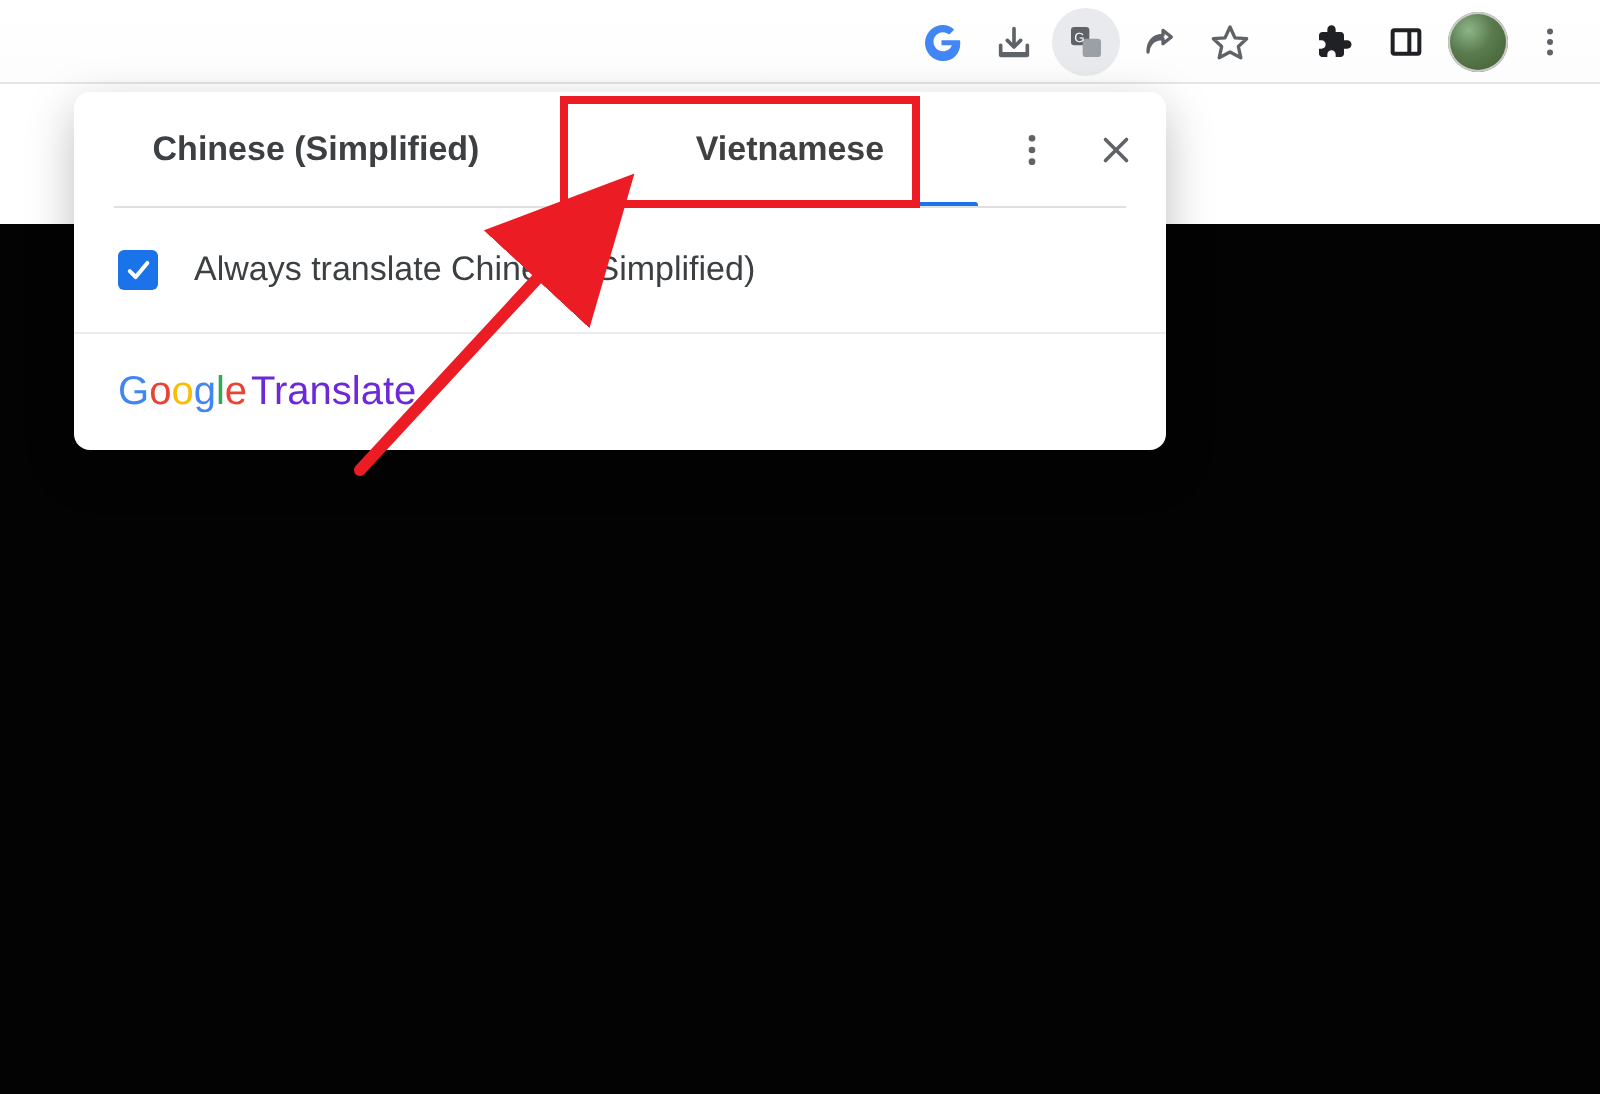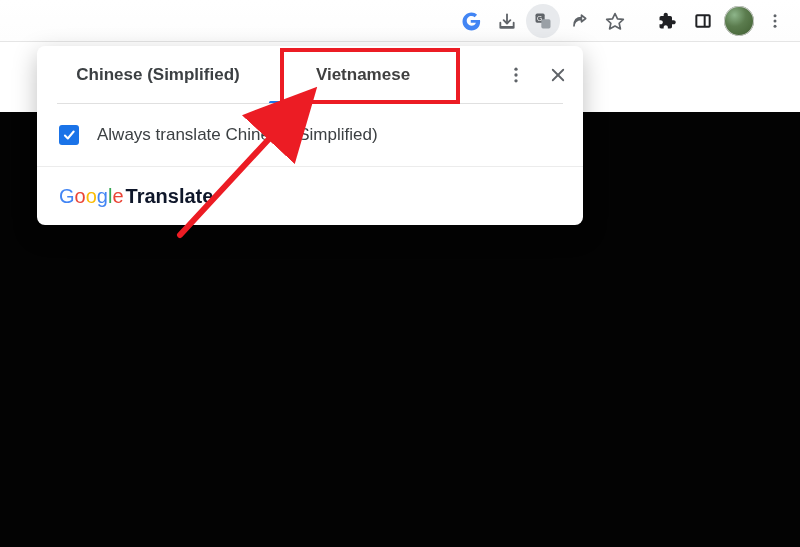--- a/index.html
+++ b/index.html
@@ -74,20 +74,21 @@
     box-shadow:0 8px 24px rgba(0,0,0,.25);
     box-sizing:border-box;
     overflow:hidden;
   }
   .tabs-row{
     position:relative;
     display:flex;
     align-items:center;
     height:58px;
     padding:0 10px;
+    gap:32px;
   }
   .tab{
     height:58px;
     display:flex;
     align-items:center;
     justify-content:center;
     font-size:17px;
     font-weight:600;
     color:#3c4043;
     padding:0 30px;
@@ -136,21 +137,21 @@
     cursor:pointer;
   }
   .checkbox svg{display:block;}
 
   .footer{
     height:58px;display:flex;align-items:center;padding-left:22px;
   }
   .gt-logo{display:flex;align-items:flex-start;color:#5f6368;}
   .gg{font-size:20px;font-weight:500;}
   .g-b{color:#4285F4;} .g-r{color:#EA4335;} .g-y{color:#FBBC05;} .g-g{color:#34A853;}
-  .translate-word{font-size:20px;font-weight:700;color:#0f172a;margin-left:2px;}
+  .translate-word{font-size:20px;font-weight:400;color:#6d28d9;margin-left:2px;}
 
   
   .red-box{
     position:absolute;
     top:48px;
     left:280px;
     width:180px;
     height:56px;
     border:4px solid #ec1c24;
     box-sizing:border-box;

